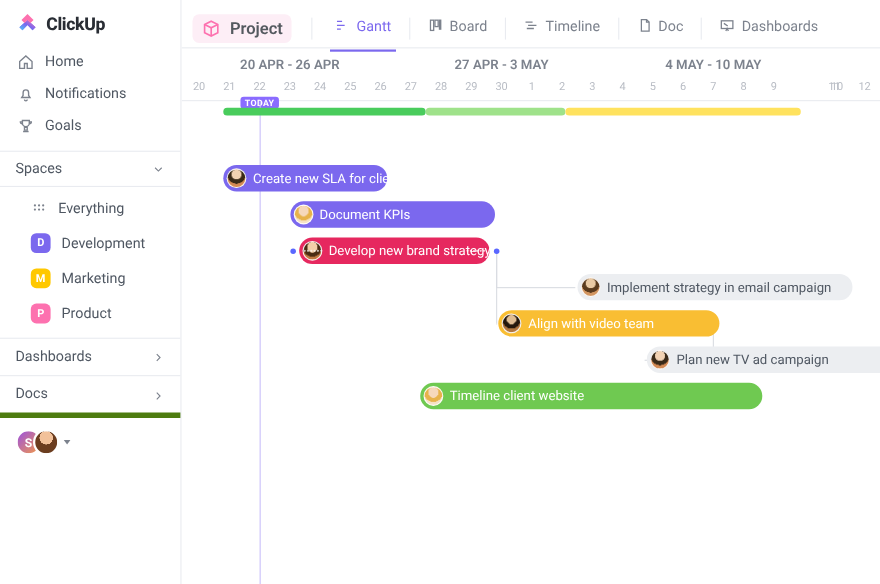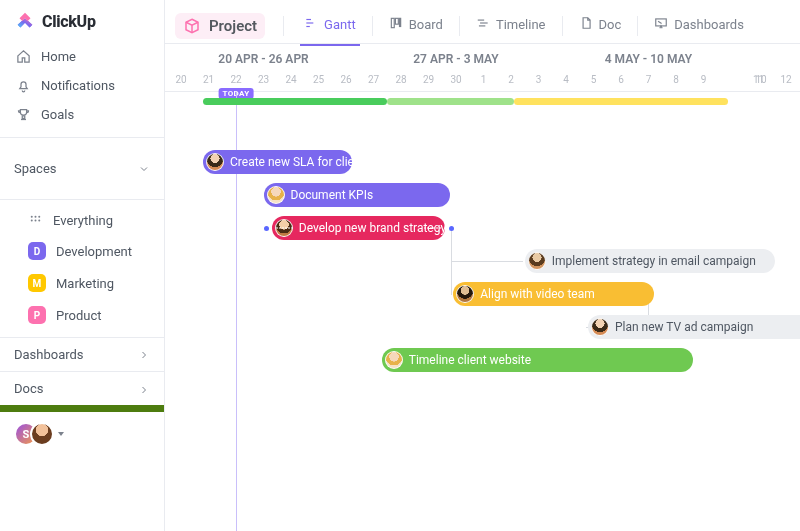--- a/index.html
+++ b/index.html
@@ -7,27 +7,27 @@
   .app { display: flex; width: 800px; height: 531px; }
 
   
   .sidebar { width: 165px; flex: 0 0 165px; border-right: 1px solid #e9ebf0; display: flex; flex-direction: column; }
   .logo-row { display: flex; align-items: center; gap: 6px; padding: 10px 14px 8px; }
   .logo-mark { width: 22px; height: 22px; position: relative; }
   .logo-text { font-weight: 800; font-size: 16px; letter-spacing: -0.3px; }
   .nav-list { padding: 2px 6px 8px; }
   .nav-item { display: flex; align-items: center; gap: 10px; padding: 7px 10px; border-radius: 6px; color: #4f5762; cursor: pointer; }
   .nav-icon { width: 15px; height: 15px; color: #7c828d; flex: 0 0 15px; }
-  .section-head { display: flex; align-items: center; justify-content: space-between; border-top: 1px solid #e9ebf0; border-bottom: 1px solid #e9ebf0; padding: 23px 14px; font-size: 13px; color: #4f5762; cursor: pointer; }
+  .section-head { display: flex; align-items: center; justify-content: space-between; border-top: 1px solid #e9ebf0; border-bottom: 1px solid #e9ebf0; padding: 8px 14px; font-size: 13px; color: #4f5762; cursor: pointer; }
   .chev { width: 12px; height: 12px; color: #7c828d; }
   .space-list { padding: 6px 18px; }
   .space-item { display: flex; align-items: center; gap: 10px; padding: 7px 10px; border-radius: 6px; color: #4f5762; cursor: pointer; }
   .space-badge { width: 18px; height: 18px; border-radius: 5px; display: inline-flex; align-items: center; justify-content: center; font-size: 10px; font-weight: 700; color: #fff; }
   .dash-row, .docs-row { display: flex; align-items: center; justify-content: space-between; border-top: 1px solid #e9ebf0; padding: 9px 14px; color: #4f5762; cursor: pointer; }
-  .docs-row { border-bottom: 7px solid #4d7c0f; align-items: flex-end; }
+  .docs-row { border-bottom: 5px solid #4d7c0f; align-items: flex-end; }
   .user-row { padding: 10px 14px; display: flex; align-items: center; gap: -4px; }
   .avatar { width: 24px; height: 24px; border-radius: 50%; border: 2px solid #fff; display: inline-block; }
   .avatar.s1 { background: linear-gradient(135deg,#9b51e0,#f2994a); display:inline-flex;align-items:center;justify-content:center;color:#fff;font-size:11px;font-weight:700; }
   .avatar.s2 { background: radial-gradient(circle at 50% 30%, #f2c19a 35%, #6b3d1f 36%); margin-left: -8px; }
   .tri { display:inline-block; margin-left:4px; border-left:3px solid transparent; border-right:3px solid transparent; border-top:4px solid #7c828d; vertical-align: middle; }
 
   
   .main { flex: 1 1 auto; display: flex; flex-direction: column; overflow: hidden; }
   .topbar { display: flex; align-items: center; gap: 4px; padding: 8px 10px 0; height: 44px; border-bottom: 1px solid #e9ebf0; }
   .proj-chip { display: flex; align-items: center; gap: 8px; padding: 4px 8px; background: #fdeef6; border-radius: 6px; margin-right: 6px; }

